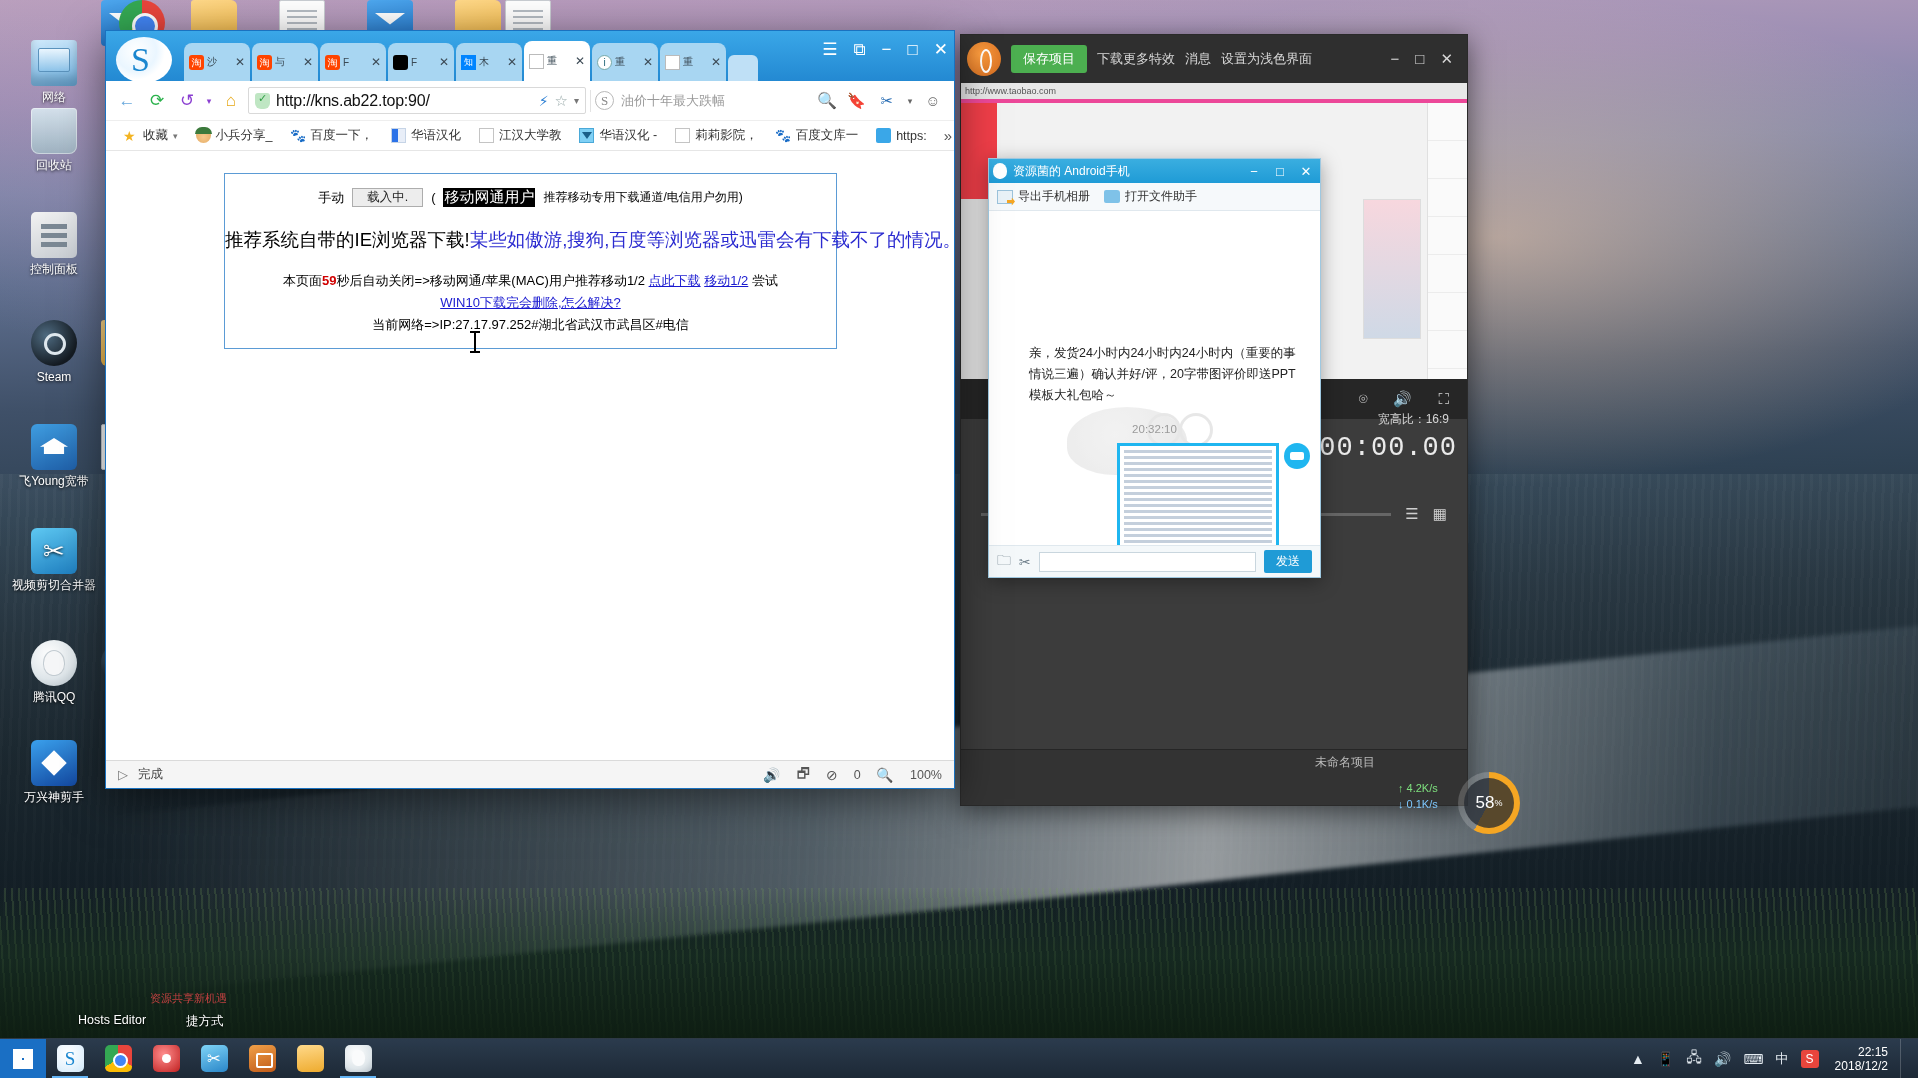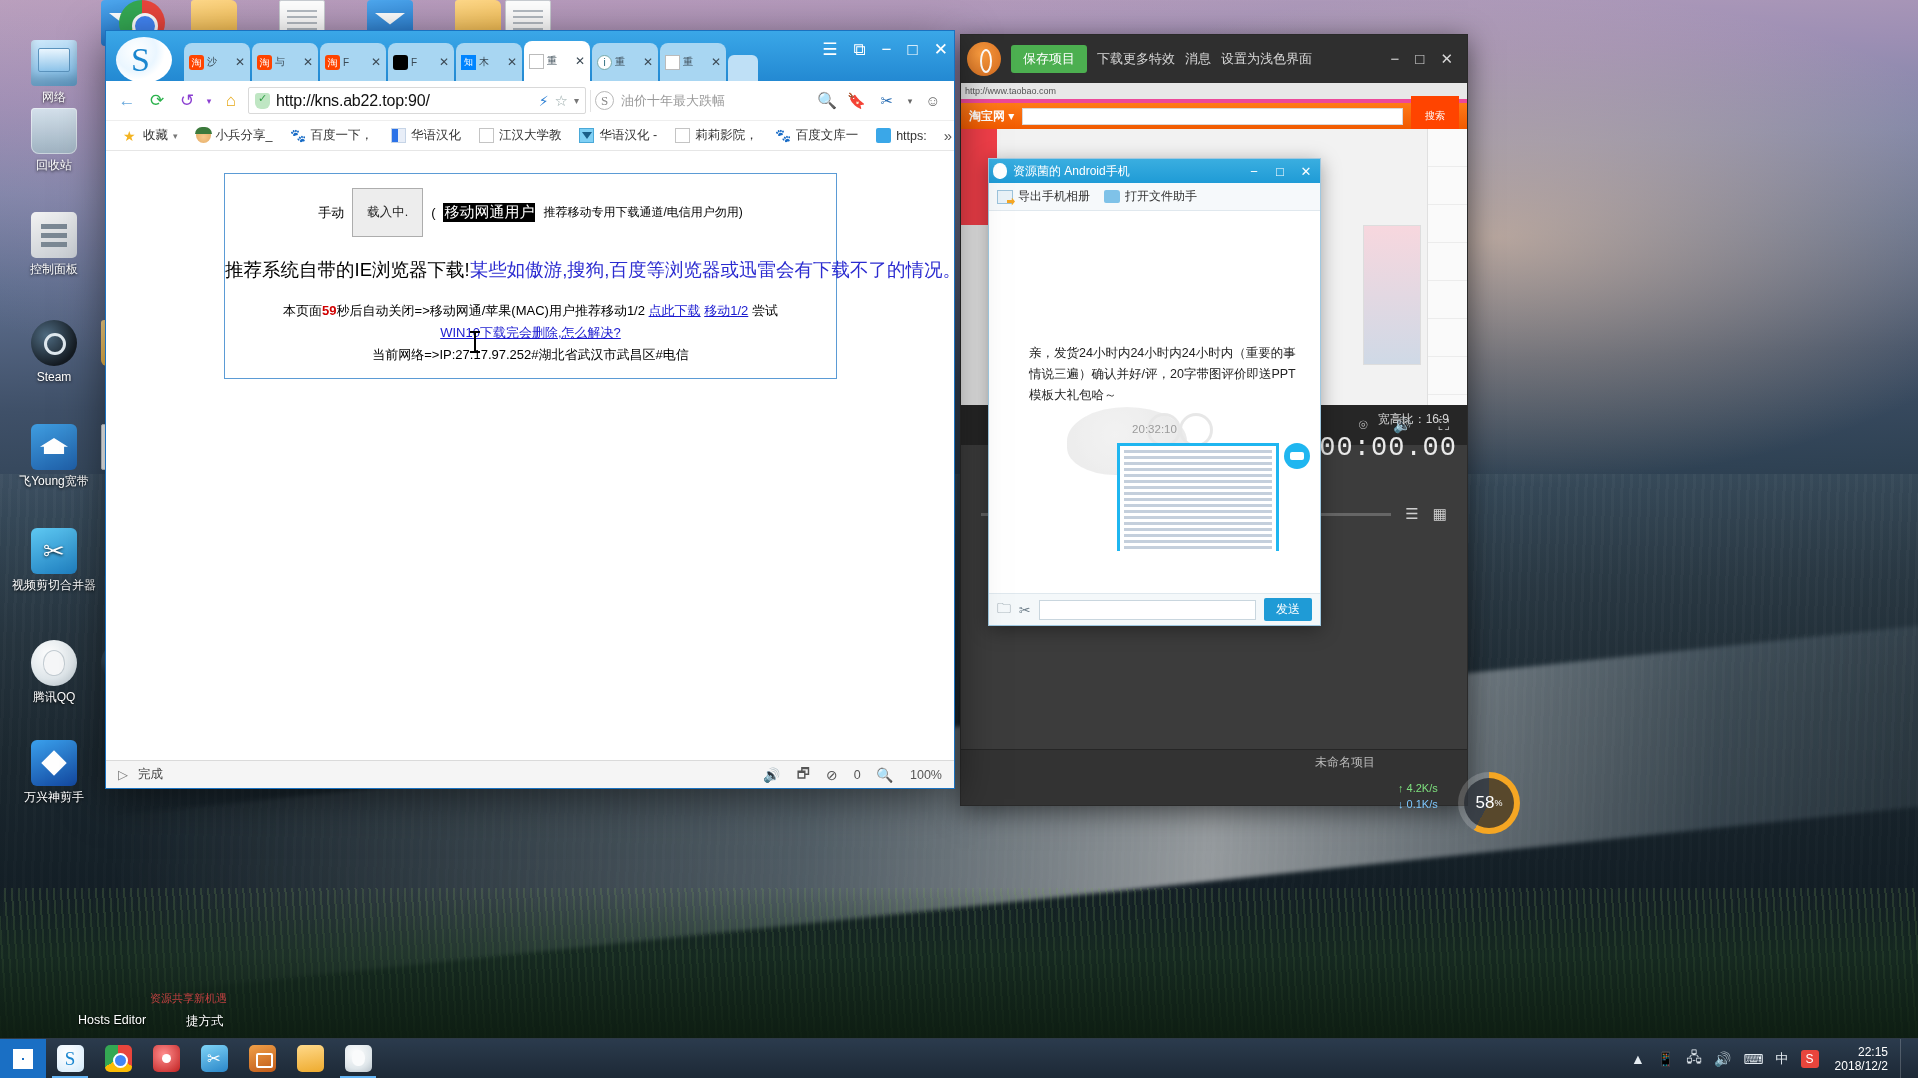--- a/index.html
+++ b/index.html
@@ -119,21 +119,21 @@
   #netspeed .up{color:#7ee07e}
   #netspeed .dn{color:#7ec8ff}
   #cpuRing{ position:absolute; left:1458px; top:772px; width:62px;height:62px; border-radius:50%;
      background:conic-gradient(#f5a623 0 58%, rgba(255,255,255,.18) 58% 100%);
      display:flex;align-items:center;justify-content:center;}
   #cpuRing .inner{ width:50px;height:50px;border-radius:50%;background:rgba(35,40,48,.75);
      display:flex;align-items:center;justify-content:center;color:#fff;font-size:17px;}
   #cpuRing .inner small{font-size:9px;}
 
   
-  #qqwin{ position:absolute; left:988px; top:158px; width:333px; height:468px;
+  #qqwin{ position:absolute; left:988px; top:158px; width:333px; height:420px;
      background:#fff; border:1px solid #9fc8e0; box-shadow:0 4px 18px rgba(0,0,0,.35); }
   #qqTitle{ height:24px; background:linear-gradient(180deg,#3aaee0,#1f9bd6); display:flex;
      align-items:center; gap:6px; padding:0 4px; color:#fff; font-size:12px;}
   #qqTitle .peng{ width:14px;height:16px;background:#fff;border-radius:50% 50% 46% 46%;flex:0 0 auto;}
   #qqTitle .ttl{ flex:1; white-space:nowrap; overflow:hidden; }
   #qqTitle .wb{ width:20px; text-align:center; font-size:13px; }
   #qqTools{ height:28px; background:#f6f9fb; border-bottom:1px solid #e0e8ee; display:flex;
      align-items:center; gap:14px; padding:0 8px; font-size:12px; color:#333;}
   #qqTools .ti{ display:flex; align-items:center; gap:5px; }
   .tool-img{ width:16px;height:14px;background:#e9f2f8;border:1px solid #9cc3dc;position:relative;}
@@ -227,21 +227,21 @@
   .bi-page{ background:#fff;border:1px solid #c4c4c4;}
   .bi-hy{ background:#7fd0f5;border:1px solid #4aa9d8;position:relative;}
   .bi-hy:after{content:"";position:absolute;left:2px;top:3px;border:5px solid transparent;border-top:7px solid #1a5f8a;}
   .bi-https{ background:#3aa7e8; border-radius:2px; }
   #bmMore{ margin-left:auto; color:#555; font-size:15px; padding-left:8px; }
   #pageArea{ flex:1; background:#fff; position:relative; overflow:hidden; }
   #contentBox{ position:absolute; left:118px; top:22px; width:613px; border:1px solid #5b9bd5;
      background:#fff; padding:10px 0 14px; }
   #line1{ display:flex; align-items:center; justify-content:center; gap:8px; font-size:13px;
      color:#000; padding-top:4px;}
-  #btnLoading{ background:#ededed; border:1px solid #adadad; padding:15px 14px; font-size:12.5px; color:#222;}
+  #btnLoading{ background:#ededed; border:1px solid #adadad; padding:0 14px; font-size:12.5px; color:#222;}
   #hlUser{ background:#000; color:#fff; font-weight:normal; font-size:15px; padding:0 1px;}
   #paren{ font-size:13px;}
   #line1 .tail{ font-size:12px; color:#000;}
   #line2{ text-align:center; font-size:18.5px; margin-top:20px; color:#000; white-space:nowrap;}
   #line2 .blue{ color:#2b2bd0; }
   #line3{ text-align:center; font-size:13px; margin-top:20px; color:#000;}
   #line3 .red{ color:#d00000; font-weight:bold;}
   #line3 a{ color:#1a1ad0; }
   #line4{ text-align:center; font-size:13px; margin-top:4px;}
   #line4 a{ color:#1a1ad0; }
@@ -394,25 +394,20 @@
     <span class="vtxt">设置为浅色界面</span>
     <div id="vegasWinBtns">
       <span>−</span>
       <span>□</span>
       <span>✕</span>
     </div>
   </div>
   <div id="vegasBrowserBar">
     <span>http://www.taobao.com</span>
   </div>
-  <div id="vegasTaoRow">
-    <span class="tlogo">淘宝网 ▾</span>
-    <span class="tsearch"></span>
-    <span class="tbtn">搜索</span>
-  </div>
   <div id="vegasBody">
     <div id="vegasLeftRed"></div>
     <div id="vegasLeftGrey"></div>
     <div id="vegasThumb"></div>
     <div id="vegasRightCol">
       <div class="vrcell"></div>
       <div class="vrcell"></div>
       <div class="vrcell"></div>
       <div class="vrcell"></div>
       <div class="vrcell"></div>

